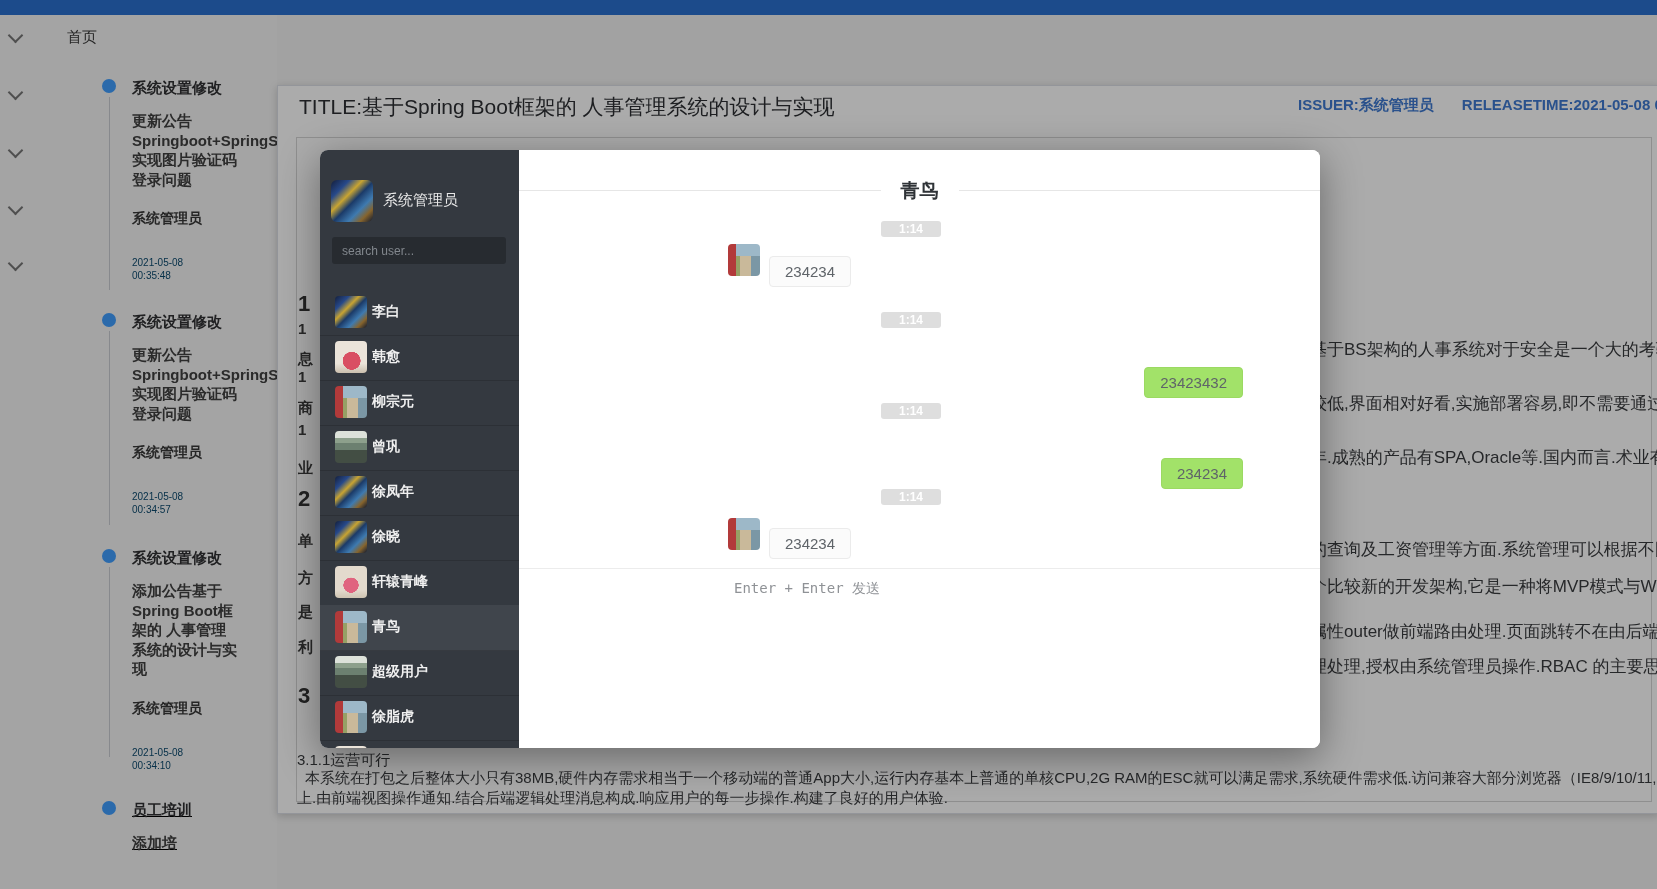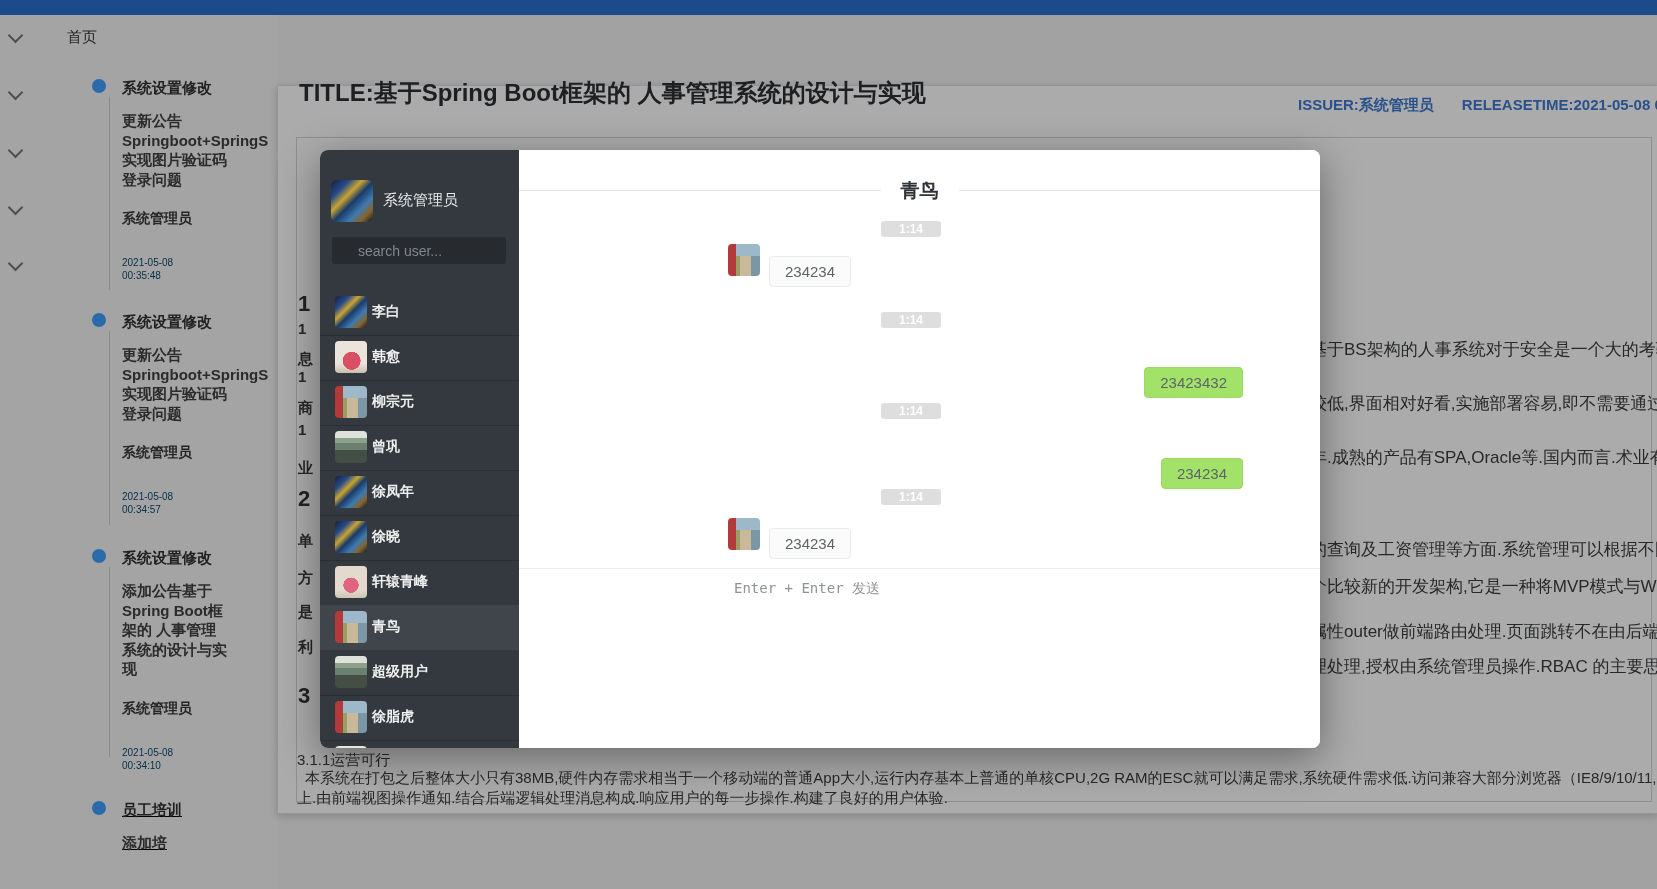--- a/index.html
+++ b/index.html
@@ -5,49 +5,49 @@
   html,body{margin:0;padding:0;}
   body{font-family:"Liberation Sans","DejaVu Sans",sans-serif;}
   #screen{position:relative;width:1657px;height:889px;overflow:hidden;background:#f2f2f2;}
 
   
   .topbar{position:absolute;left:0;top:0;width:1657px;height:15px;background:#2b71cf;}
   .sidebar{position:absolute;left:0;top:15px;width:277px;height:874px;background:#f5f5f5;}
   .chev{position:absolute;left:10px;width:9px;height:9px;border-right:2px solid #777;border-bottom:2px solid #777;transform:rotate(45deg);}
   .home-label{position:absolute;left:67px;top:28px;font-size:15px;color:#3a3a3a;}
 
-  .tl-item{position:absolute;left:122px;width:150px;}
+  .tl-item{position:absolute;left:132px;width:150px;}
   .tl-dot{position:absolute;left:-30px;top:1px;width:14px;height:14px;border-radius:50%;background:#409eff;}
   .tl-tail{position:absolute;left:109px;width:1px;background:#c9cdd2;}
   .tl-title{font-size:15px;font-weight:bold;color:#303133;line-height:20px;}
   .tl-content{margin-top:13px;font-size:15px;font-weight:bold;color:#404040;line-height:19.5px;white-space:pre-line;width:150px;overflow:hidden;}
   .tl-author{margin-top:21px;font-size:14px;font-weight:bold;color:#3a3a3a;}
   .tl-date{margin-top:28px;font-size:10px;color:#0c4a6e;line-height:1.3;white-space:pre-line;}
 
   .card{position:absolute;left:277px;top:85px;width:1380px;height:727px;background:#ffffff;border:1px solid #dcdfe6;box-shadow:0 2px 8px rgba(0,0,0,0.18);}
-  .doc-title{position:absolute;left:299px;top:77px;width:900px;font-size:24px;color:#2d2f33;white-space:nowrap;font-weight:bold;}
+  .doc-title{position:absolute;left:299px;top:93px;width:900px;font-size:21px;color:#2d2f33;white-space:nowrap;}
   .meta-row{position:absolute;left:1298px;top:96px;white-space:nowrap;font-size:15px;font-weight:bold;color:#3f7ad1;}
   .meta-row span{margin-right:28px;}
   .content-box{position:absolute;left:296px;top:137px;width:1354px;height:663px;border:1px solid #d6d6d6;background:#ffffff;overflow:hidden;}
 
   .fragL{position:absolute;left:298px;font-size:15px;font-weight:bold;color:#3c3c3c;white-space:nowrap;}
   .fragL.big{font-size:22px;color:#333;}
   .fragR{position:absolute;left:1310px;font-size:17px;color:#3a3c3f;white-space:nowrap;}
   .sec-head{position:absolute;left:297px;top:751px;font-size:15px;color:#3a3c3f;}
   .para{position:absolute;font-size:15px;color:#3a3c3f;white-space:nowrap;}
 
   
   .overlay{position:absolute;left:0;top:0;width:1657px;height:889px;background:rgba(0,0,0,0.33);z-index:50;}
 
   
   .modal{position:absolute;left:320px;top:150px;width:1000px;height:598px;background:#ffffff;border-radius:8px;overflow:hidden;box-shadow:0 10px 40px rgba(0,0,0,0.4);z-index:100;}
   .panel{position:absolute;left:0;top:0;width:199px;height:598px;background:#343940;}
   .panel-owner-avatar{position:absolute;left:11px;top:30px;width:42px;height:42px;border-radius:6px;}
   .panel-owner-name{position:absolute;left:63px;top:41px;font-size:15px;color:#e8e8e8;}
-  .search-input{position:absolute;left:12px;top:87px;width:174px;height:27px;background:#272b30;border:none;border-radius:3px;color:#cfcfcf;font-size:14px;padding:0 26px;box-sizing:border-box;outline:none;font-family:"Liberation Sans","DejaVu Sans",sans-serif;}
+  .search-input{position:absolute;left:12px;top:87px;width:174px;height:27px;background:#272b30;border:none;border-radius:3px;color:#cfcfcf;font-size:12px;padding:0 10px;box-sizing:border-box;outline:none;font-family:"Liberation Sans","DejaVu Sans",sans-serif;}
   .search-input::placeholder{color:#82878d;}
   .user-list{position:absolute;left:0;top:140px;width:199px;height:458px;}
   .user-row{position:absolute;left:0;width:210px;height:45px;border-bottom:1px solid rgba(0,0,0,0.15);}
   .user-row.selected{background:#40454c;}
   .user-avatar{position:absolute;left:15px;top:6px;width:32px;height:32px;border-radius:4px;}
   .user-name{position:absolute;left:52px;top:13px;font-size:14px;color:#f0f0f0;font-weight:bold;}
 
   
   [data-avatar="abstract-blue"]{background:linear-gradient(135deg,#141f3c 0%,#27498a 22%,#c8a432 38%,#1b3a68 52%,#3e7ab0 70%,#86642c 84%,#0e1830 100%);}
   [data-avatar="woman-red"]{background:radial-gradient(circle at 52% 62%,#d94f63 0 34%,rgba(0,0,0,0) 35%),linear-gradient(180deg,#ebe4da 0 70%,#cabfae 100%);}

